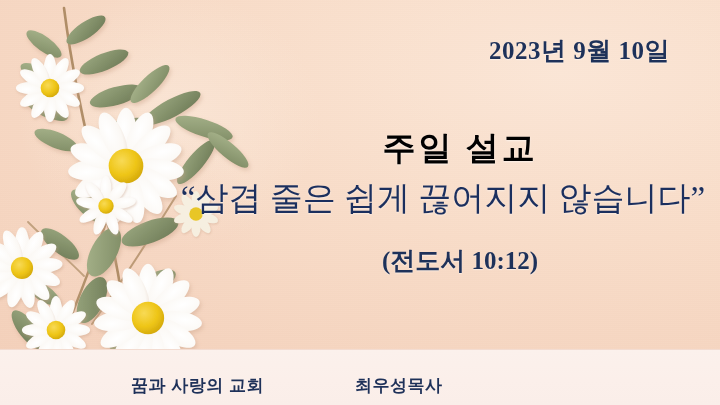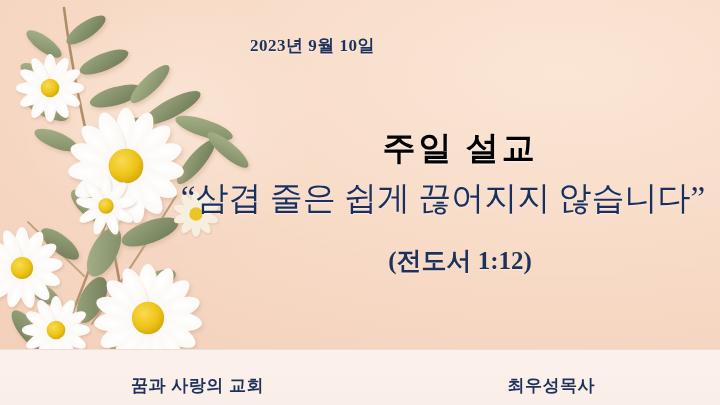--- a/index.html
+++ b/index.html
@@ -50,23 +50,23 @@
     left: 0; top: 0;
     width: 300px; height: 360px;
     pointer-events: none;
   }
 
   
   .date-line {
     position: absolute;
     left: 250px; top: 34px;
     width: 420px;
-    text-align: left;
+    text-align: right;
     color: #1e3159;
-    font-size: 17px;
+    font-size: 25px;
     font-weight: 700;
     letter-spacing: 0.5px;
     white-space: nowrap;
     text-shadow: 0 1px 1px rgba(255,255,255,0.5);
   }
   .sermon-label {
     position: absolute;
     left: 250px; top: 126px;
     width: 420px;
     text-align: center;
@@ -118,21 +118,21 @@
     font-size: 17px;
     font-weight: 700;
     letter-spacing: 0.5px;
     white-space: nowrap;
     font-family: "Liberation Sans", "DejaVu Sans", sans-serif;
   }
   .footer-pastor {
     position: absolute;
     left: 355px; bottom: 8px;
     width: 240px;
-    text-align: right;
+    text-align: left;
     color: #1e3159;
     font-size: 17px;
     font-weight: 700;
     letter-spacing: 0.5px;
     white-space: nowrap;
     font-family: "Liberation Sans", "DejaVu Sans", sans-serif;
   }
 </style>
 </head>
 <body>
@@ -340,20 +340,20 @@
       <circle cx="0" cy="0" r="14" fill="url(#centerG)"></circle>
     </g>
   </svg>
 
   <div class="date-line">2023년 9월 10일</div>
 
   <div class="sermon-label">주일 설교</div>
 
   <div class="sermon-title">“삼겹 줄은 쉽게 끊어지지 않습니다”</div>
 
-  <div class="scripture-ref">(전도서 1:12)</div>
+  <div class="scripture-ref">(전도서 10:12)</div>
 
   <div class="footer-bar">
     <div class="footer-church">꿈과 사랑의 교회</div>
     <div class="footer-pastor">최우성목사</div>
   </div>
 
 </div>
 
 </body></html>

